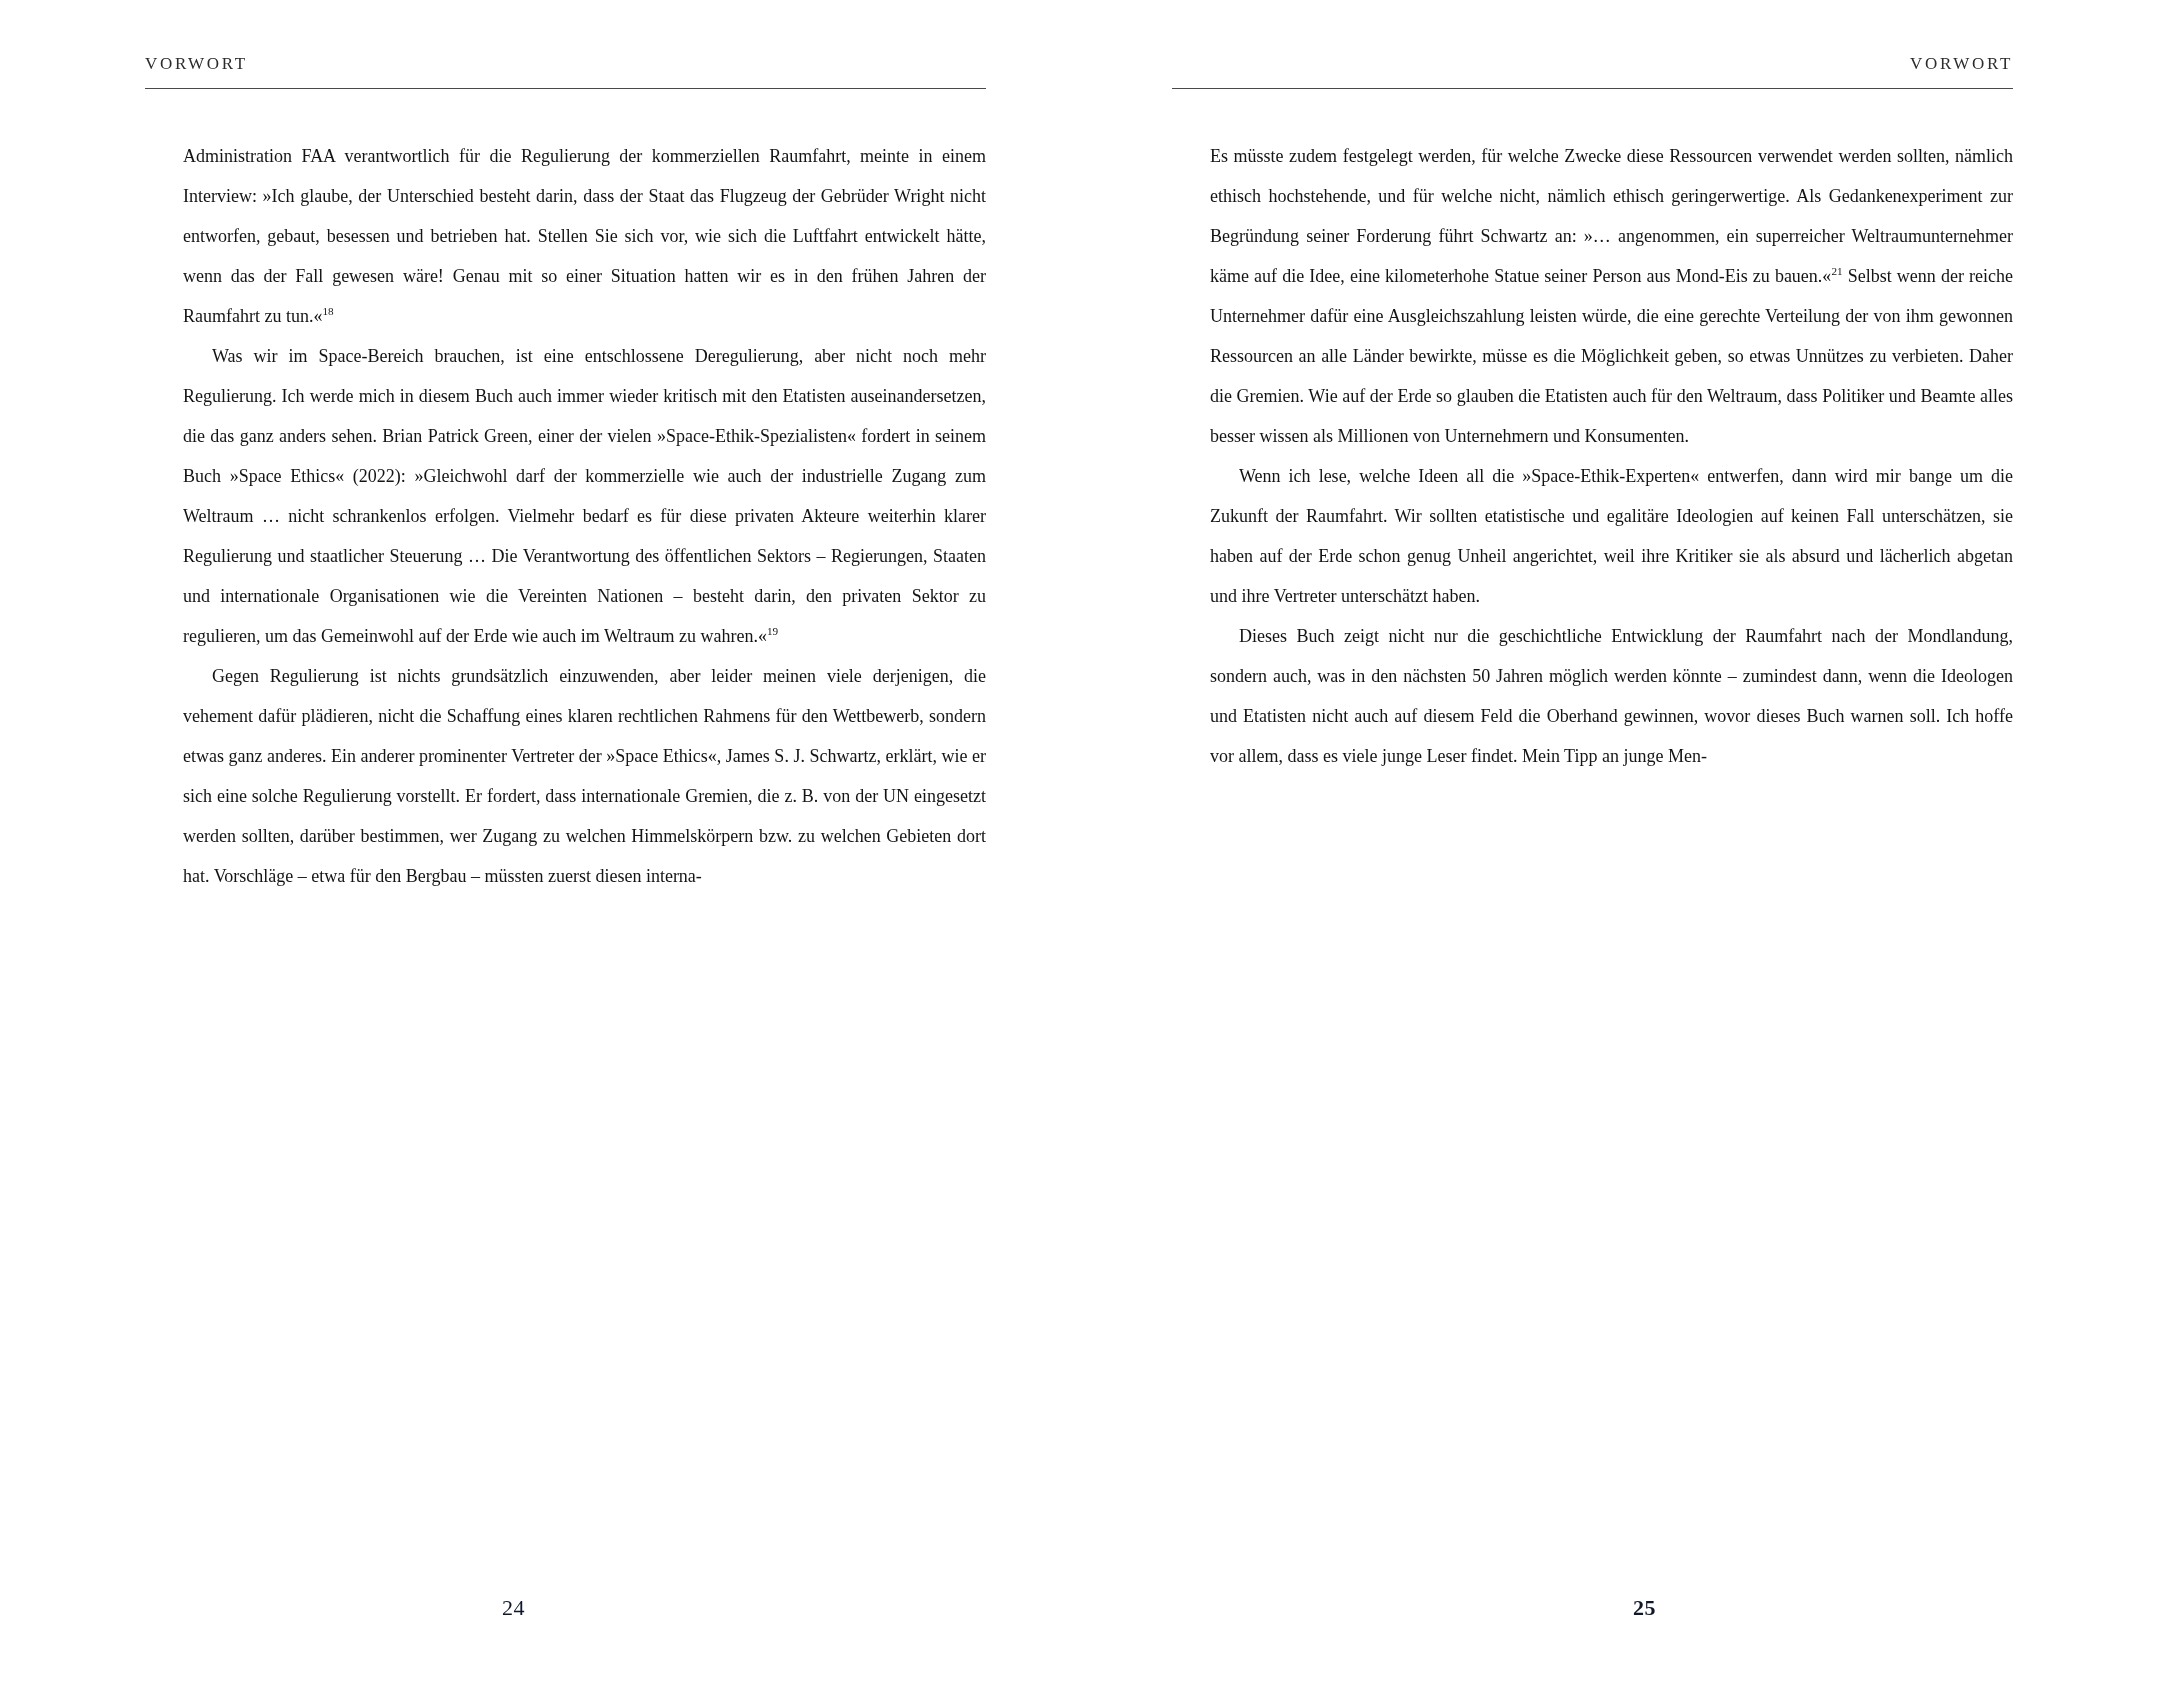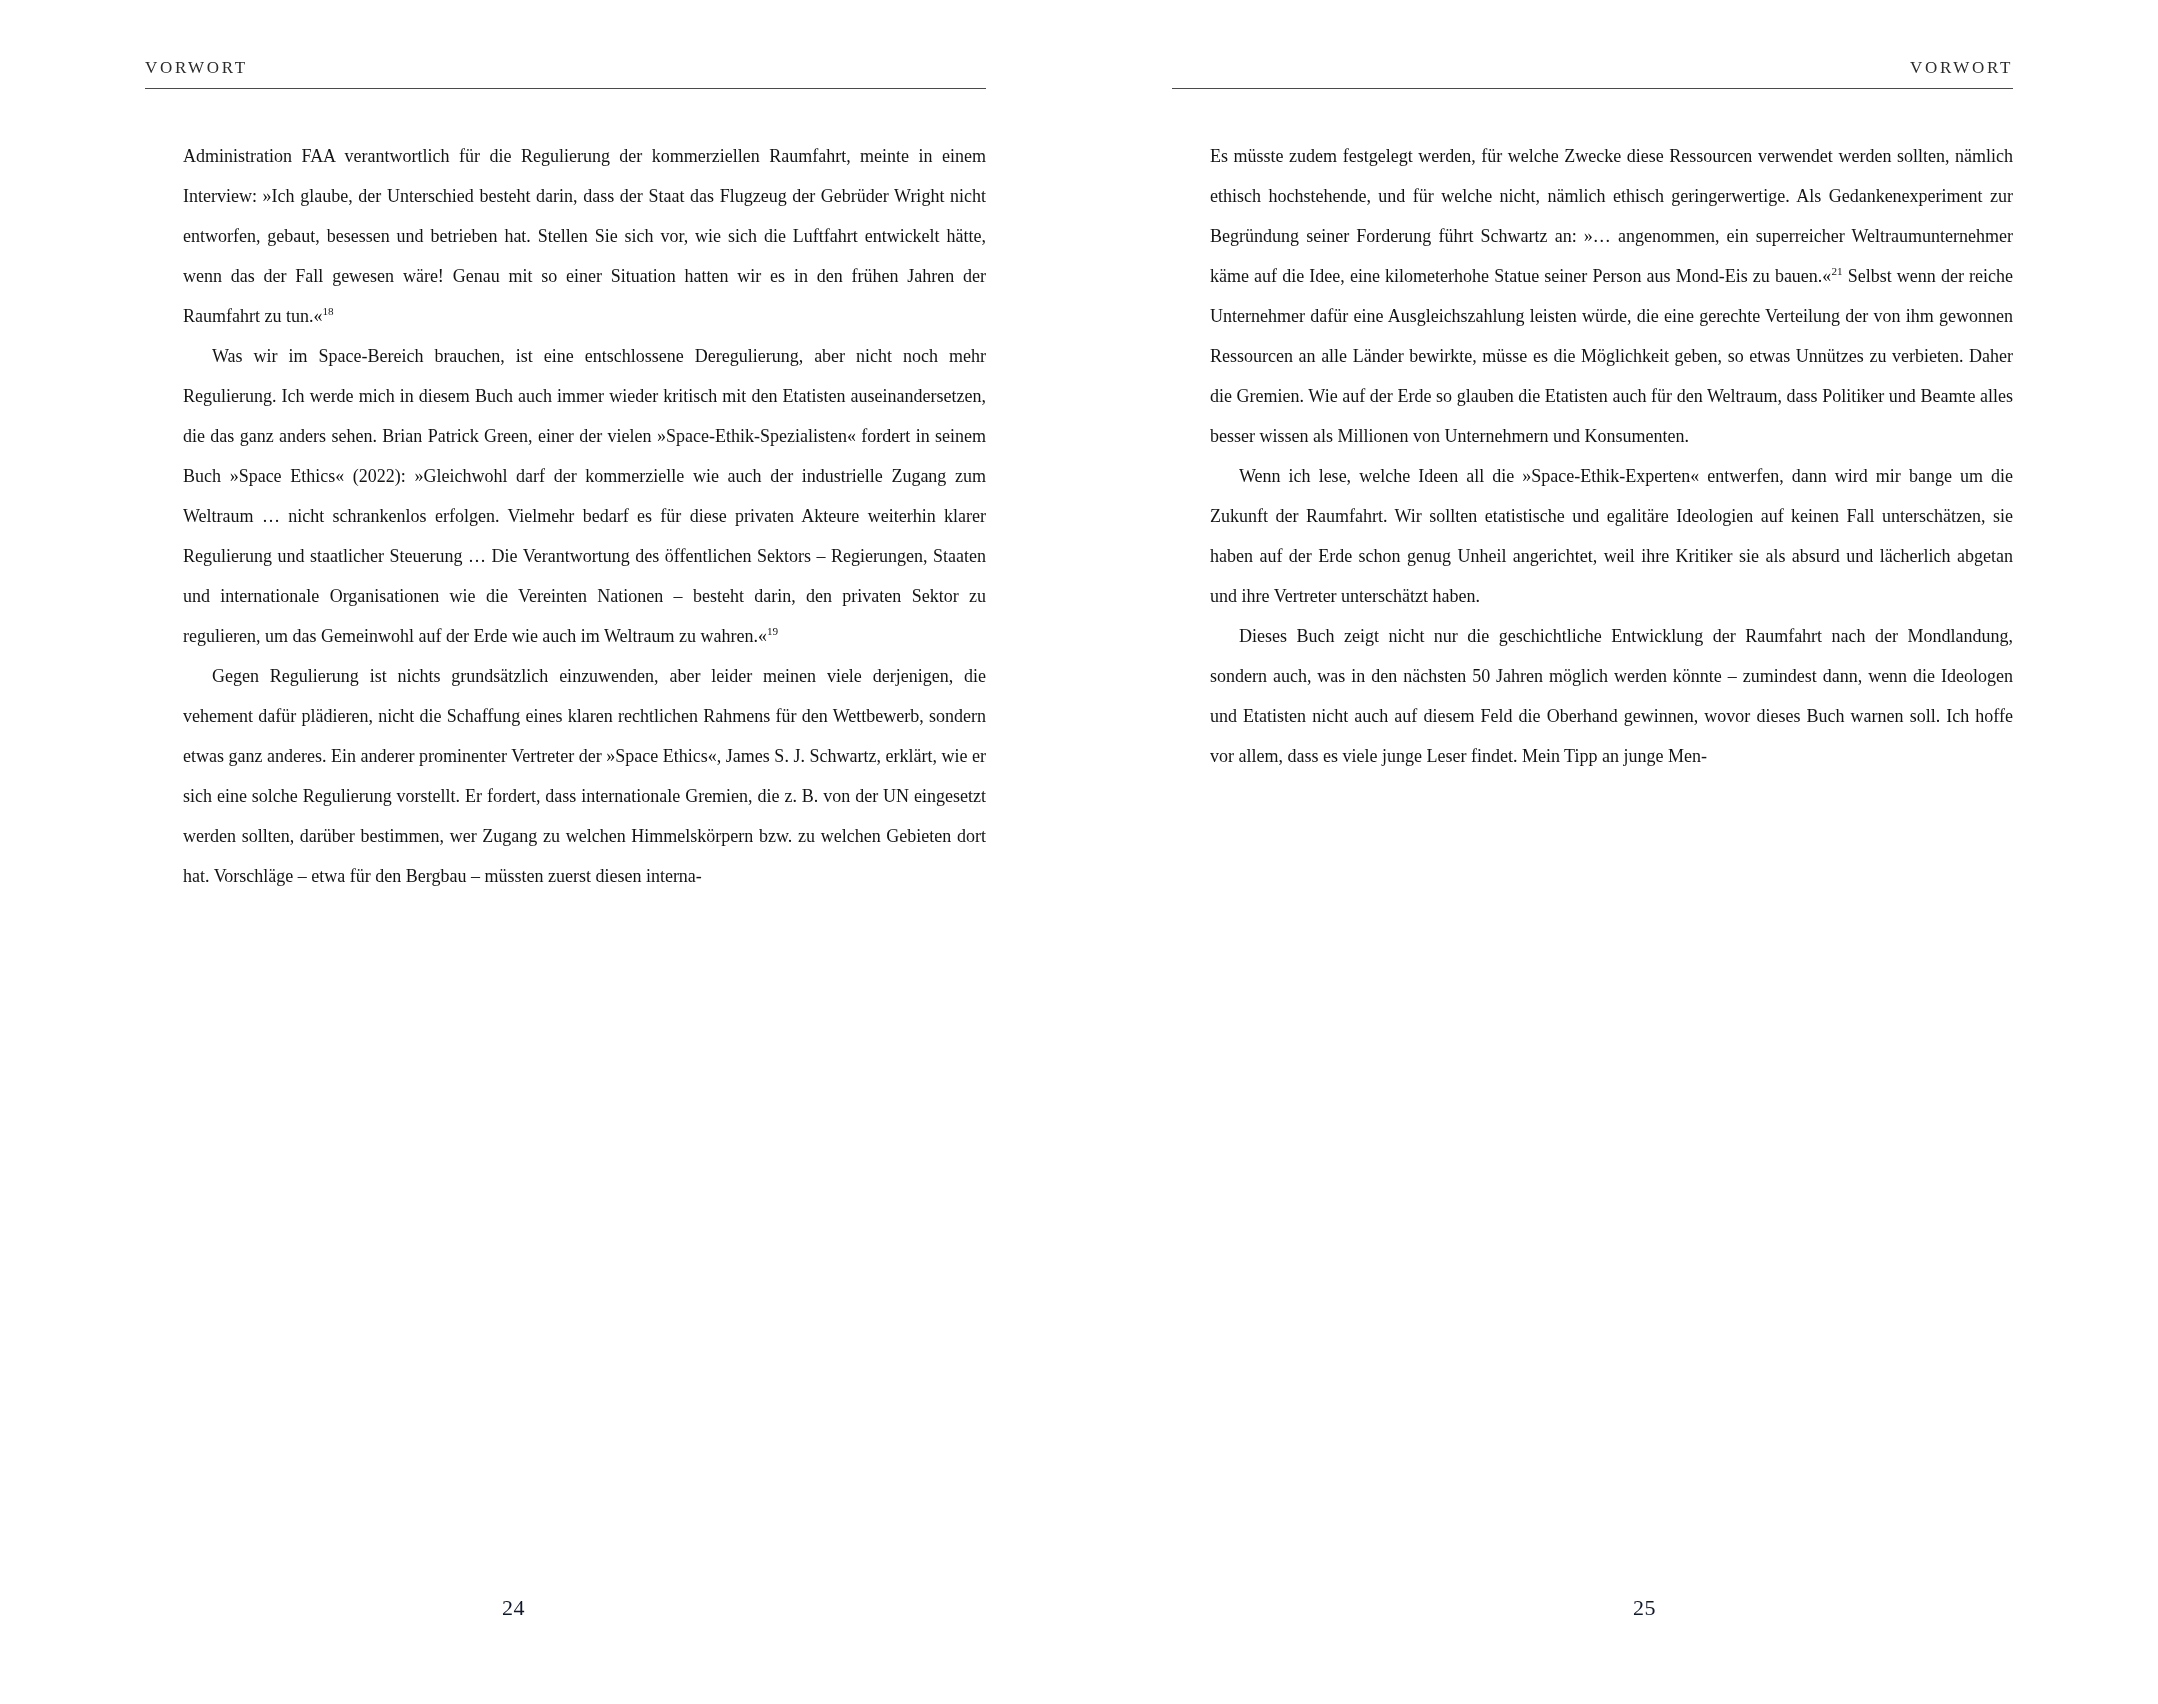--- a/index.html
+++ b/index.html
@@ -29,21 +29,21 @@
     flex-direction: column;
   }
   .page-left {
     padding: 49px 93px 0 145px;
   }
   .page-right {
     padding: 49px 145px 0 93px;
   }
   .running-head {
     display: flex;
-    align-items: flex-end;
+    align-items: center;
     font-family: "Liberation Serif", serif;
     font-size: 17px;
     letter-spacing: 2.7px;
     color: #2b2b2b;
     text-transform: uppercase;
     height: 29px;
   }
   .running-head.left {
     justify-content: flex-start;
   }
@@ -81,21 +81,21 @@
     position: absolute;
     bottom: 83px;
     left: 0;
     right: 0;
     text-align: center;
     font-size: 22px;
     color: #0f172a;
     letter-spacing: 0.4px;
   }
   .page-left .folio { padding-right: 52px; }
-  .page-right .folio { padding-left: 52px; }
+  .page-right .folio { padding-left: 52px; font-weight: bold; }
 </style>
 </head>
 <body>
 
 <div class="spread">
 
   <div class="page page-left">
     <div class="running-head left">
       <span>VORWORT</span>
     </div>

